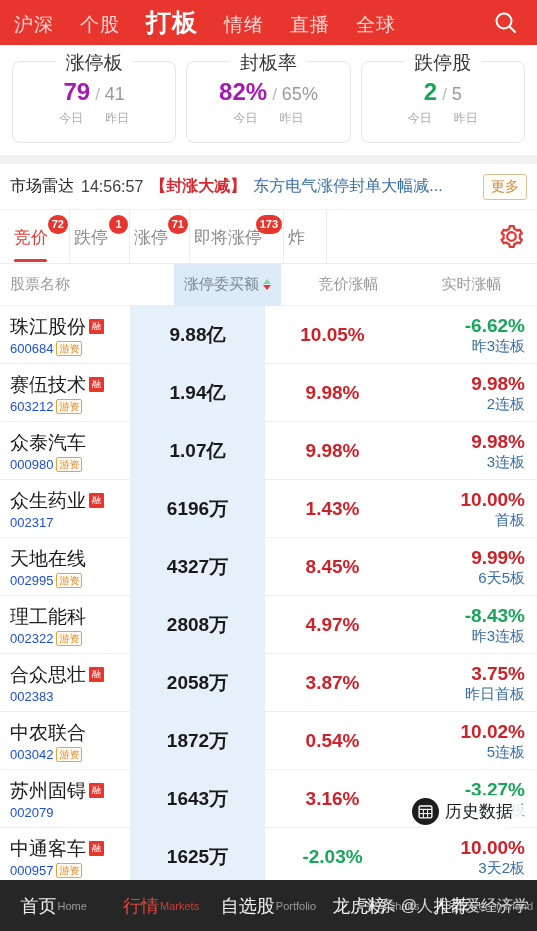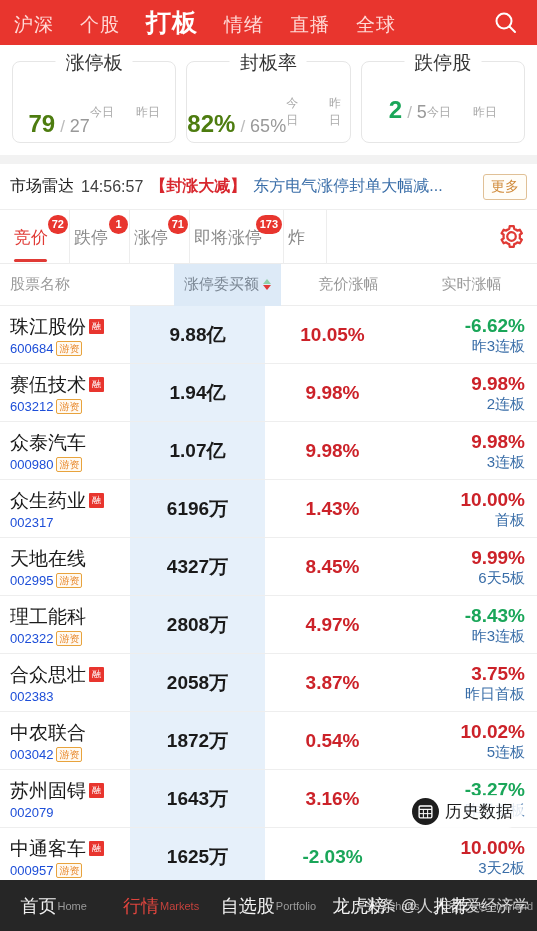--- a/index.html
+++ b/index.html
@@ -26,29 +26,29 @@
   }
   .search-btn svg { display: block; }
 
   
   .stats {
     display: flex; gap: 10px; padding: 16px 12px 12px 12px; background: #fff;
   }
   .stat-card {
     flex: 1; border: 1px solid #e6e6e6; border-radius: 8px;
     position: relative; height: 82px; padding-top: 16px;
-    display: flex; flex-direction: row; align-items: center; justify-content: center;
+    display: flex; flex-direction: column; align-items: center; justify-content: flex-start;
   }
   .stat-title {
     position: absolute; top: -12px; left: 50%; transform: translateX(-50%);
     background: #fff; padding: 0 10px; font-size: 19px; color: #333; white-space: nowrap;
   }
   .stat-values { font-size: 16px; color: #999; display: flex; align-items: baseline; gap: 5px; }
   .stat-main { font-size: 24px; font-weight: bold; }
-  .stat-main.up { color: #4d7c0f; margin-top: 28px; }
+  .stat-main.up { color: #a21caf; }
   .stat-main.down { color: #1aa659; }
   .stat-sep { color: #bbb; font-size: 17px; }
   .stat-prev { color: #999; font-size: 18px; }
   .stat-labels { display: flex; gap: 22px; margin-top: 4px; font-size: 12px; color: #aaa; }
 
   .divider-gap { height: 9px; background: #f2f2f2; }
 
   
   .radar {
     display: flex; align-items: center; height: 46px; padding: 0 10px; gap: 7px;
@@ -206,21 +206,21 @@
       </svg>
     </div>
   </div>
 
   <div class="stats" id="stats-row">
       <div class="stat-card">
         <div class="stat-title">涨停板</div>
         <div class="stat-values">
           <span class="stat-main up">79</span>
           <span class="stat-sep">/</span>
-          <span class="stat-prev">27</span>
+          <span class="stat-prev">41</span>
         </div>
         <div class="stat-labels">
           <span>今日</span>
           <span>昨日</span>
         </div>
       </div>
       <div class="stat-card">
         <div class="stat-title">封板率</div>
         <div class="stat-values">
           <span class="stat-main up">82%</span>

